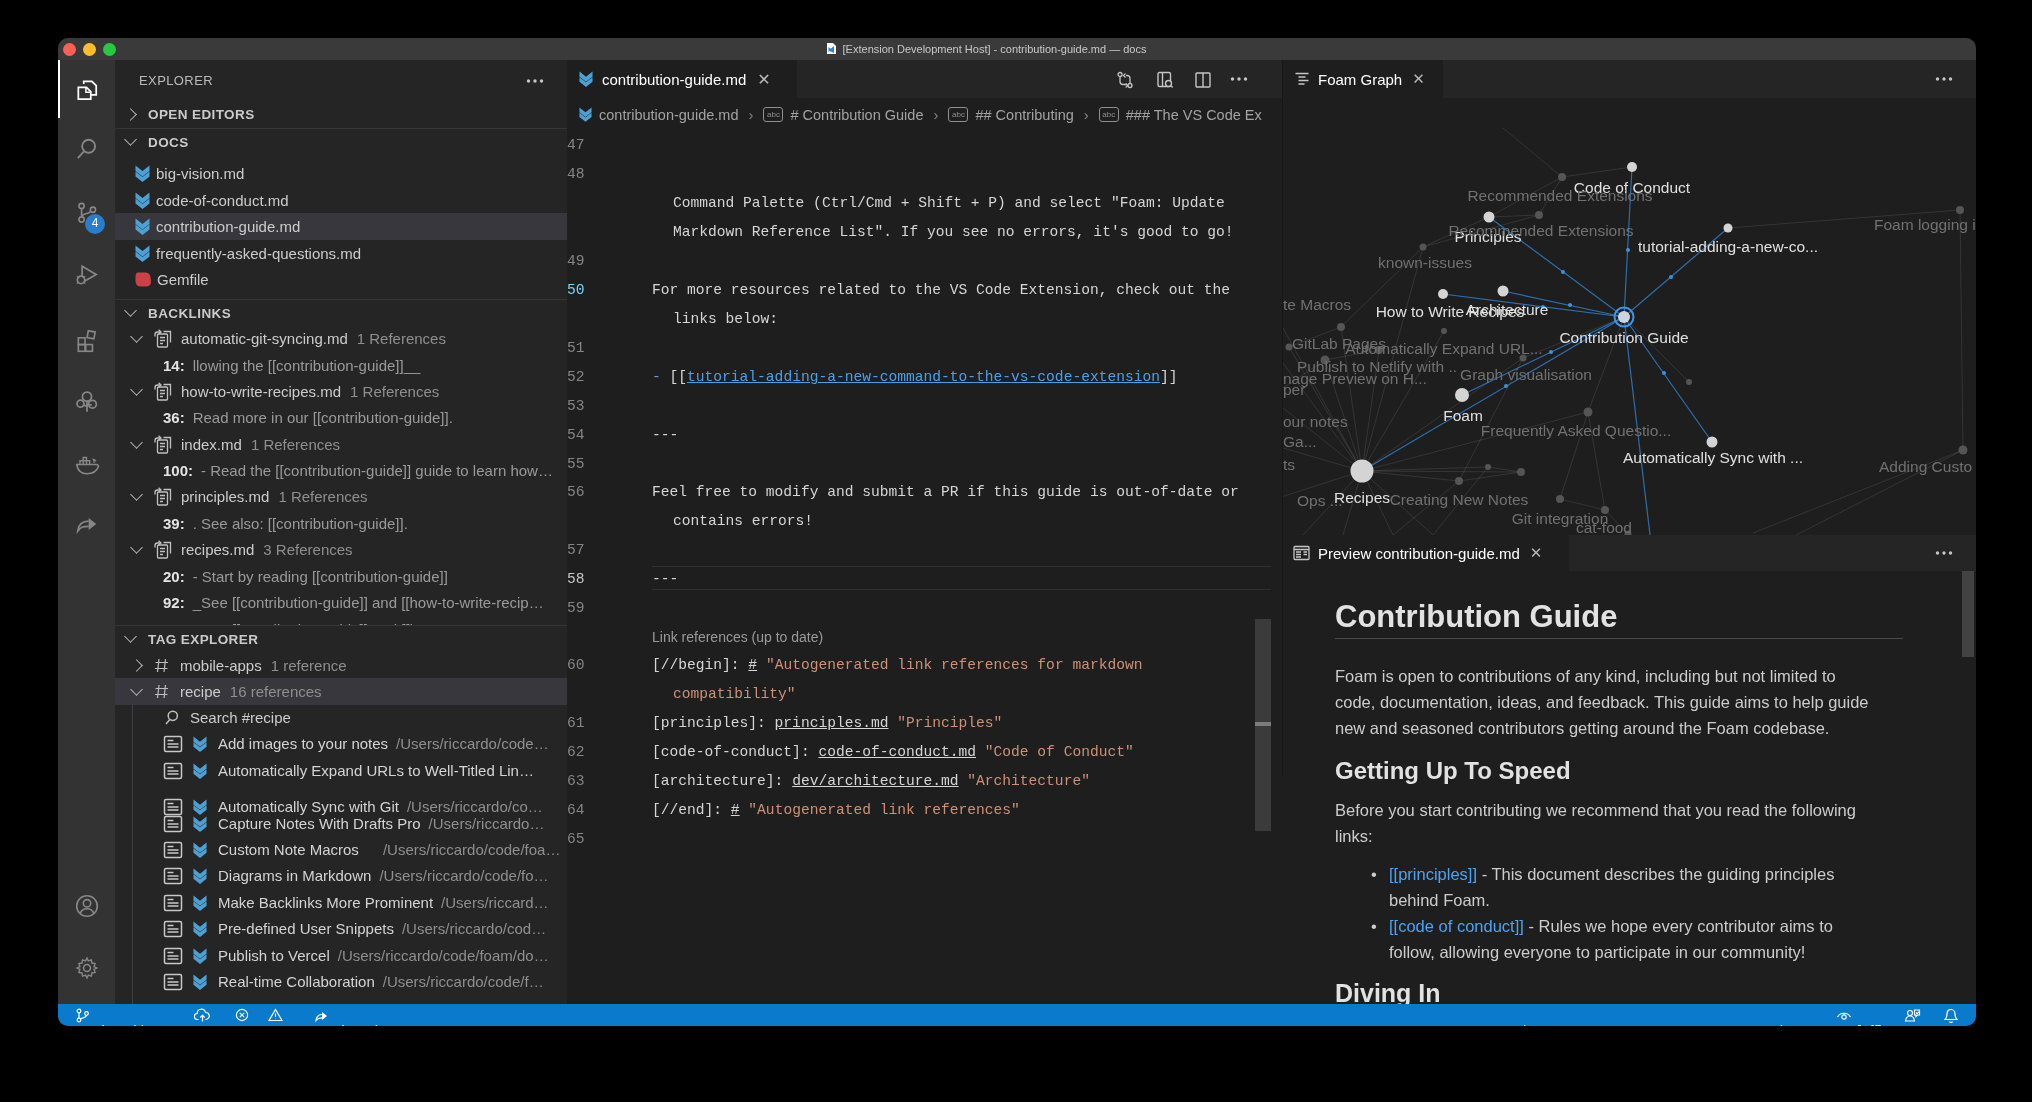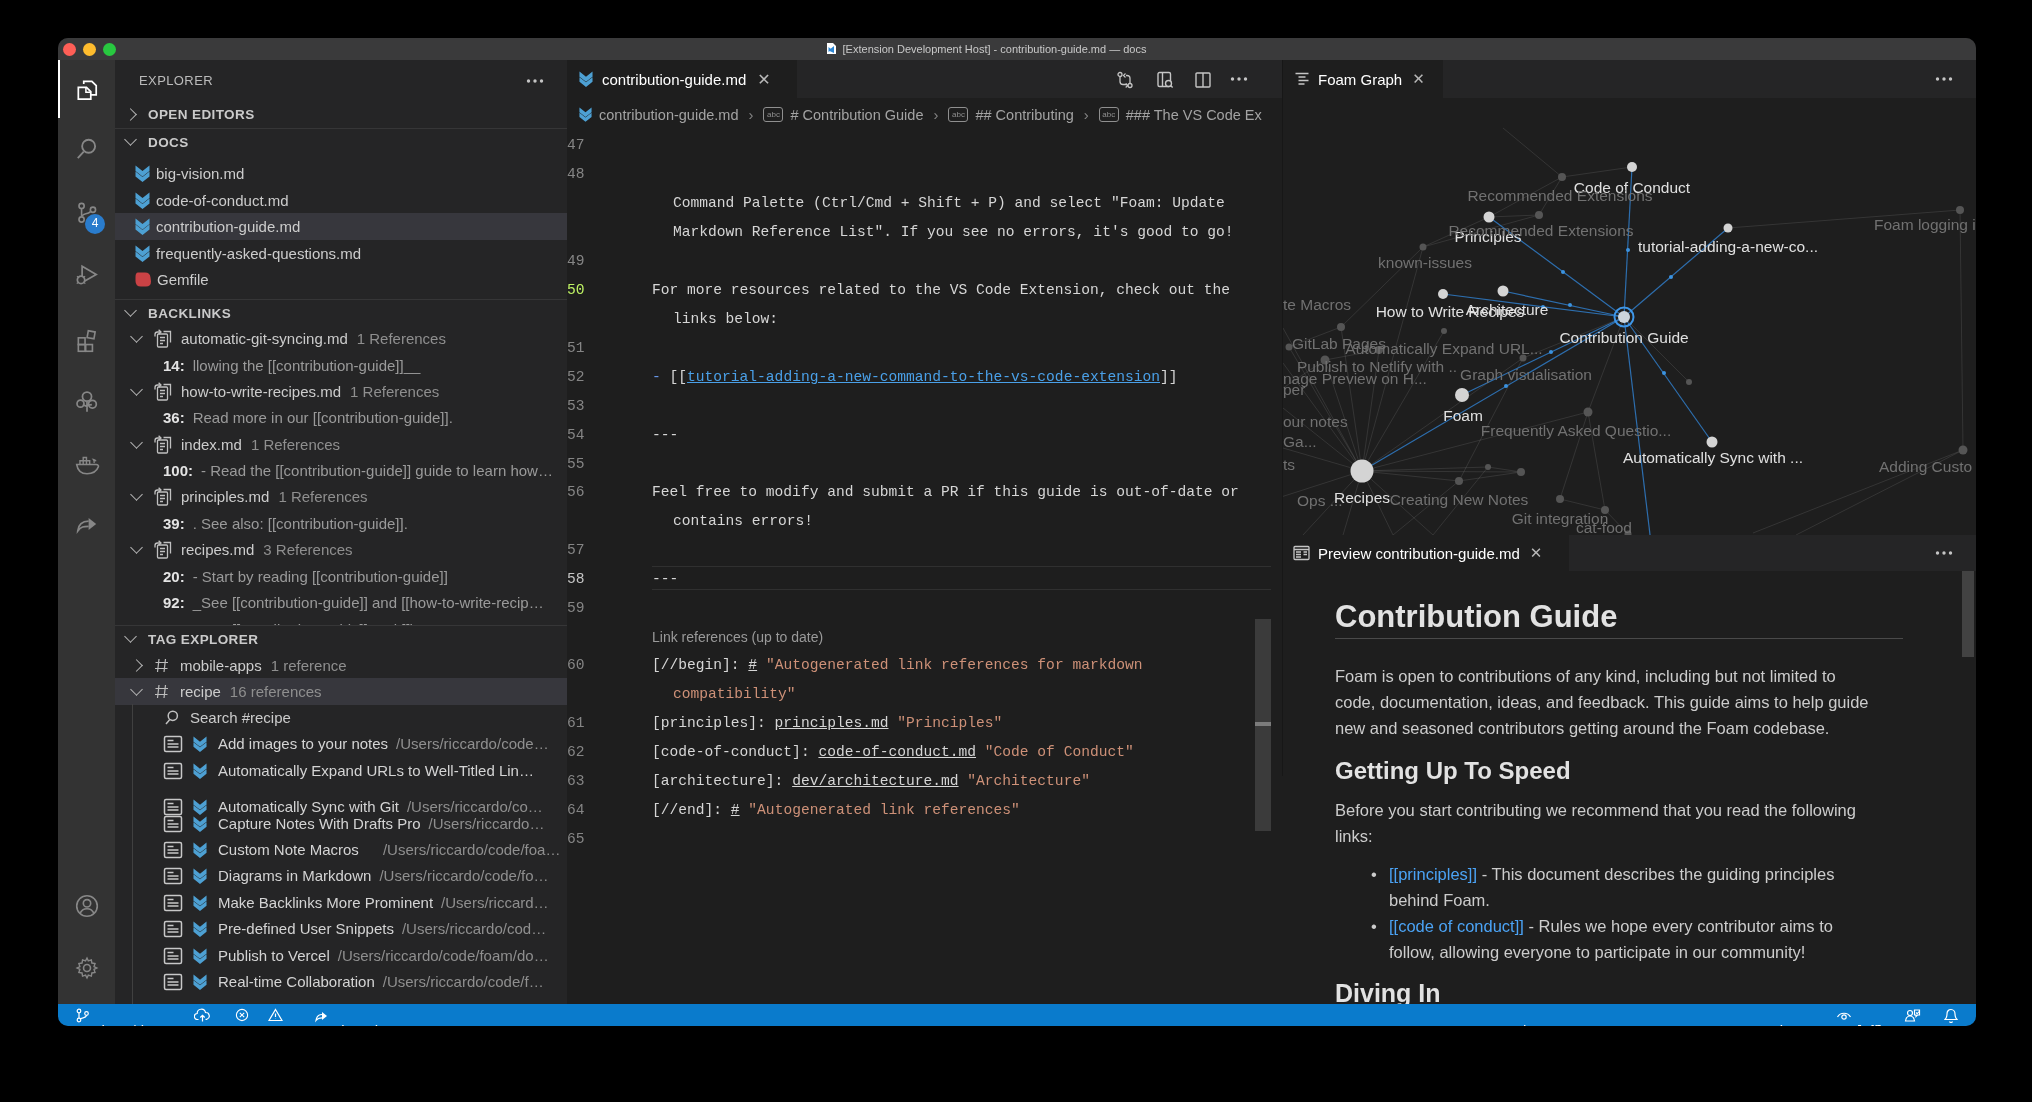--- a/index.html
+++ b/index.html
@@ -477,21 +477,21 @@
         <span class="abcicon">abc</span>
         <span style="margin-left:7px;">### The VS Code Ex</span>
     </div>
     <div id="code" style="position:absolute; left:0; top:0; width:715px; height:944px; overflow:hidden;">
       <div style="position:absolute; left:85px; top:506px; width:619px; height:24px; border-top:1px solid #303030; border-bottom:1px solid #303030;"></div>
       <div class="ln" style="top:71px; color:#858585;">47</div>
       <div class="ln" style="top:100px; color:#858585;">48</div>
       <div class="cl" style="top:129px; left:106px;">Command Palette (Ctrl/Cmd + Shift + P) and select "Foam: Update</div>
       <div class="cl" style="top:158px; left:106px;">Markdown Reference List". If you see no errors, it's good to go!</div>
       <div class="ln" style="top:187px; color:#858585;">49</div>
-      <div class="ln" style="top:216px; color:#bef264;">50</div>
+      <div class="ln" style="top:216px; color:#7dd3fc;">50</div>
       <div class="cl" style="top:216px; left:85px;">For more resources related to the VS Code Extension, check out the</div>
       <div class="cl" style="top:245px; left:106px;">links below:</div>
       <div class="ln" style="top:274px; color:#858585;">51</div>
       <div class="ln" style="top:303px; color:#858585;">52</div>
       <div class="cl" style="top:303px; left:85px;"><span class="blu">-</span> [[<span class="lnk">tutorial-adding-a-new-command-to-the-vs-code-extension</span>]]</div>
       <div class="ln" style="top:332px; color:#858585;">53</div>
       <div class="ln" style="top:361px; color:#858585;">54</div>
       <div class="cl" style="top:361px; left:85px;">---</div>
       <div class="ln" style="top:390px; color:#858585;">55</div>
       <div class="ln" style="top:418px; color:#858585;">56</div>

